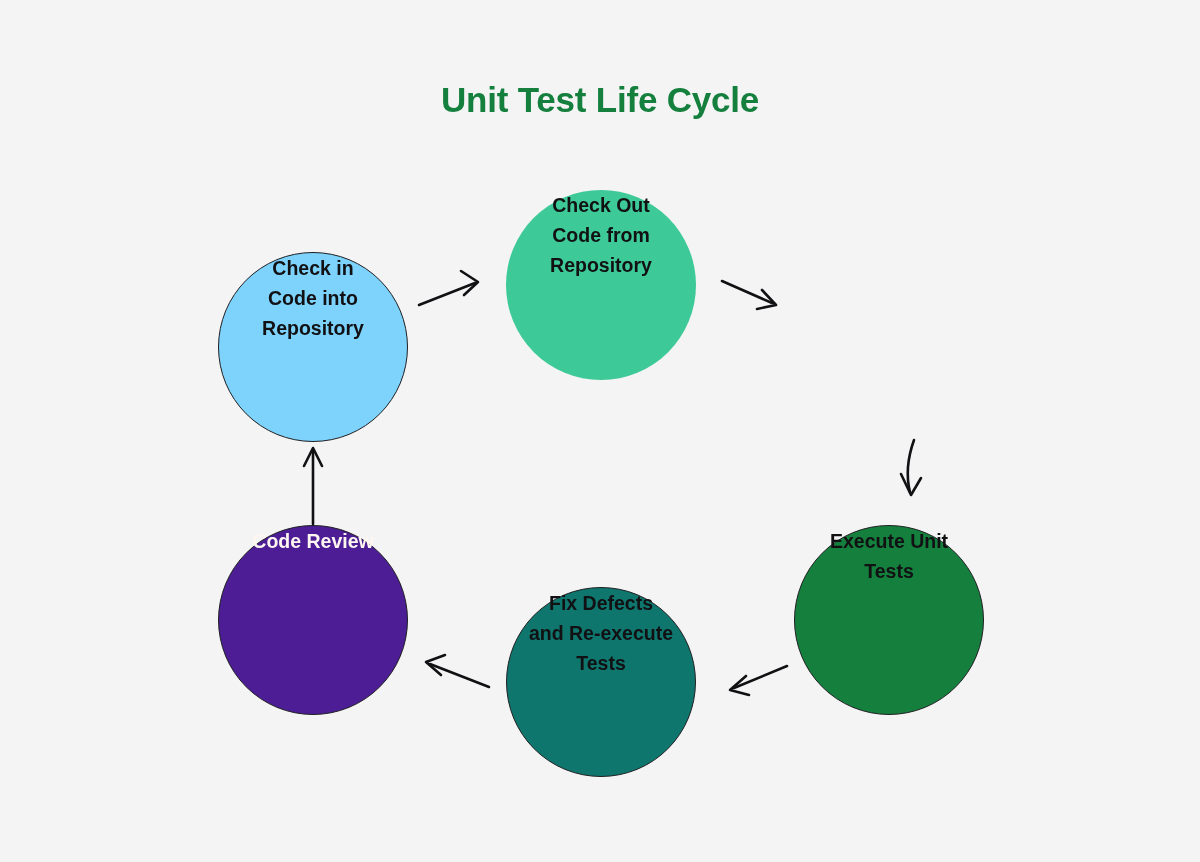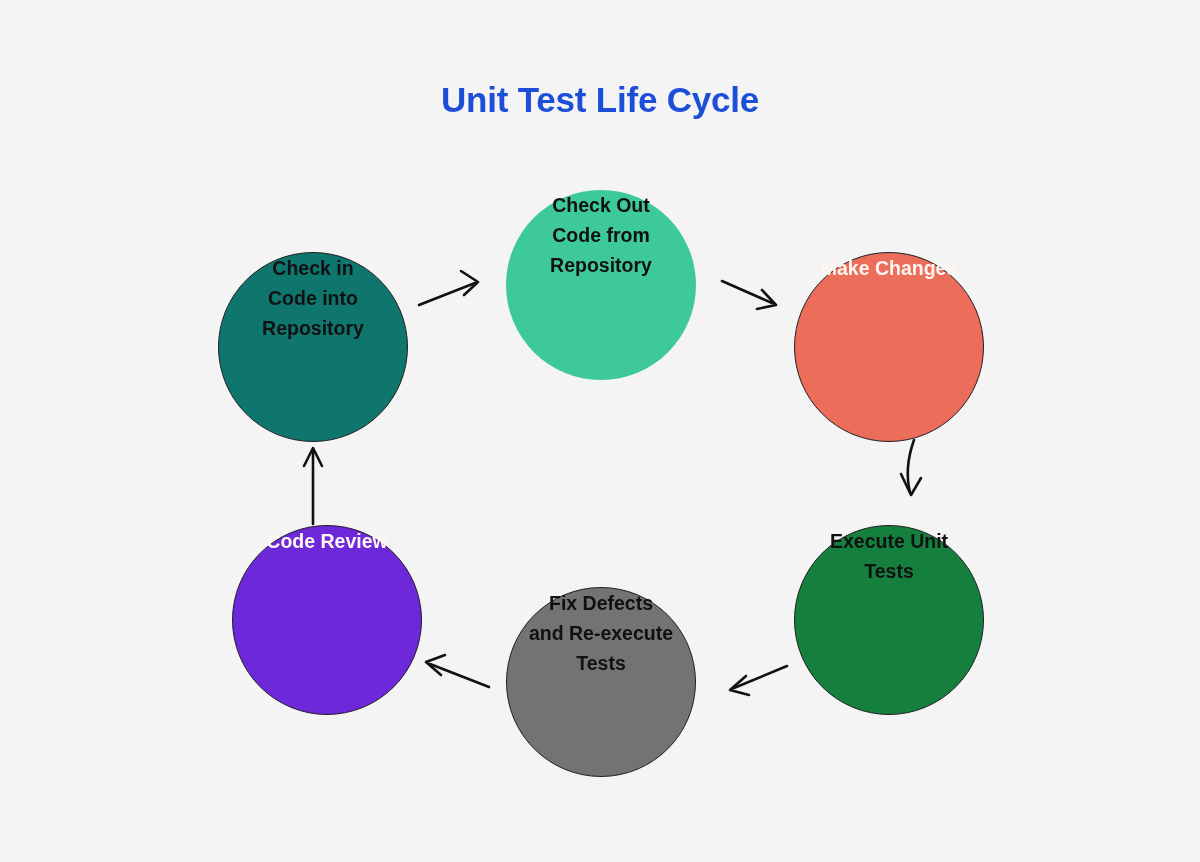--- a/index.html
+++ b/index.html
@@ -20,21 +20,21 @@
     height: 862px;
   }
   .title {
     position: absolute;
     left: 0;
     top: 80px;
     width: 1200px;
     text-align: center;
     font-size: 35px;
     font-weight: bold;
-    color: #1d4ed8;
+    color: #15803d;
     letter-spacing: -0.2px;
   }
   .diagram-svg {
     position: absolute;
     left: 0;
     top: 0;
     width: 1200px;
     height: 862px;
   }
   .node {
@@ -92,44 +92,41 @@
       </g>
 
       <g>
         <path d="M 313 524 L 313 451"></path>
         <path d="M 304 466 L 313 448 L 322 466"></path>
       </g>
 
     </g>
   </svg>
 
-  <div class="node dark-text" style="left:218px; top:252px; width:190px; height:190px; background:#0f766e; border:1.5px solid #1f1f22;">
+  <div class="node dark-text" style="left:218px; top:252px; width:190px; height:190px; background:#7dd3fc; border:1.5px solid #1f1f22;">
     <span class="node-label">Check in
 Code into
 Repository</span>
   </div>
 
   <div class="node dark-text" style="left:506px; top:190px; width:190px; height:190px; background:#3ec998; border:none;">
     <span class="node-label">Check Out
 Code from
 Repository</span>
   </div>
 
-  <div class="node light-text" style="left:794px; top:252px; width:190px; height:190px; background:#ec6d59; border:1.5px solid #1f1f22;">
-    <span class="node-label">Make Changes</span>
-  </div>
 
   <div class="node dark-text" style="left:794px; top:525px; width:190px; height:190px; background:#15803d; border:1.5px solid #1f1f22;">
     <span class="node-label">Execute Unit
 Tests</span>
   </div>
 
-  <div class="node dark-text" style="left:506px; top:587px; width:190px; height:190px; background:#737373; border:1.5px solid #1f1f22;">
+  <div class="node dark-text" style="left:506px; top:587px; width:190px; height:190px; background:#0f766e; border:1.5px solid #1f1f22;">
     <span class="node-label">Fix Defects
 and Re-execute
 Tests</span>
   </div>
 
-  <div class="node light-text" style="left:232px; top:525px; width:190px; height:190px; background:#6d28d9; border:1.5px solid #1f1f22;">
+  <div class="node light-text" style="left:218px; top:525px; width:190px; height:190px; background:#4c1d95; border:1.5px solid #1f1f22;">
     <span class="node-label">Code Review</span>
   </div>
 
 </div>
 
 </body></html>

